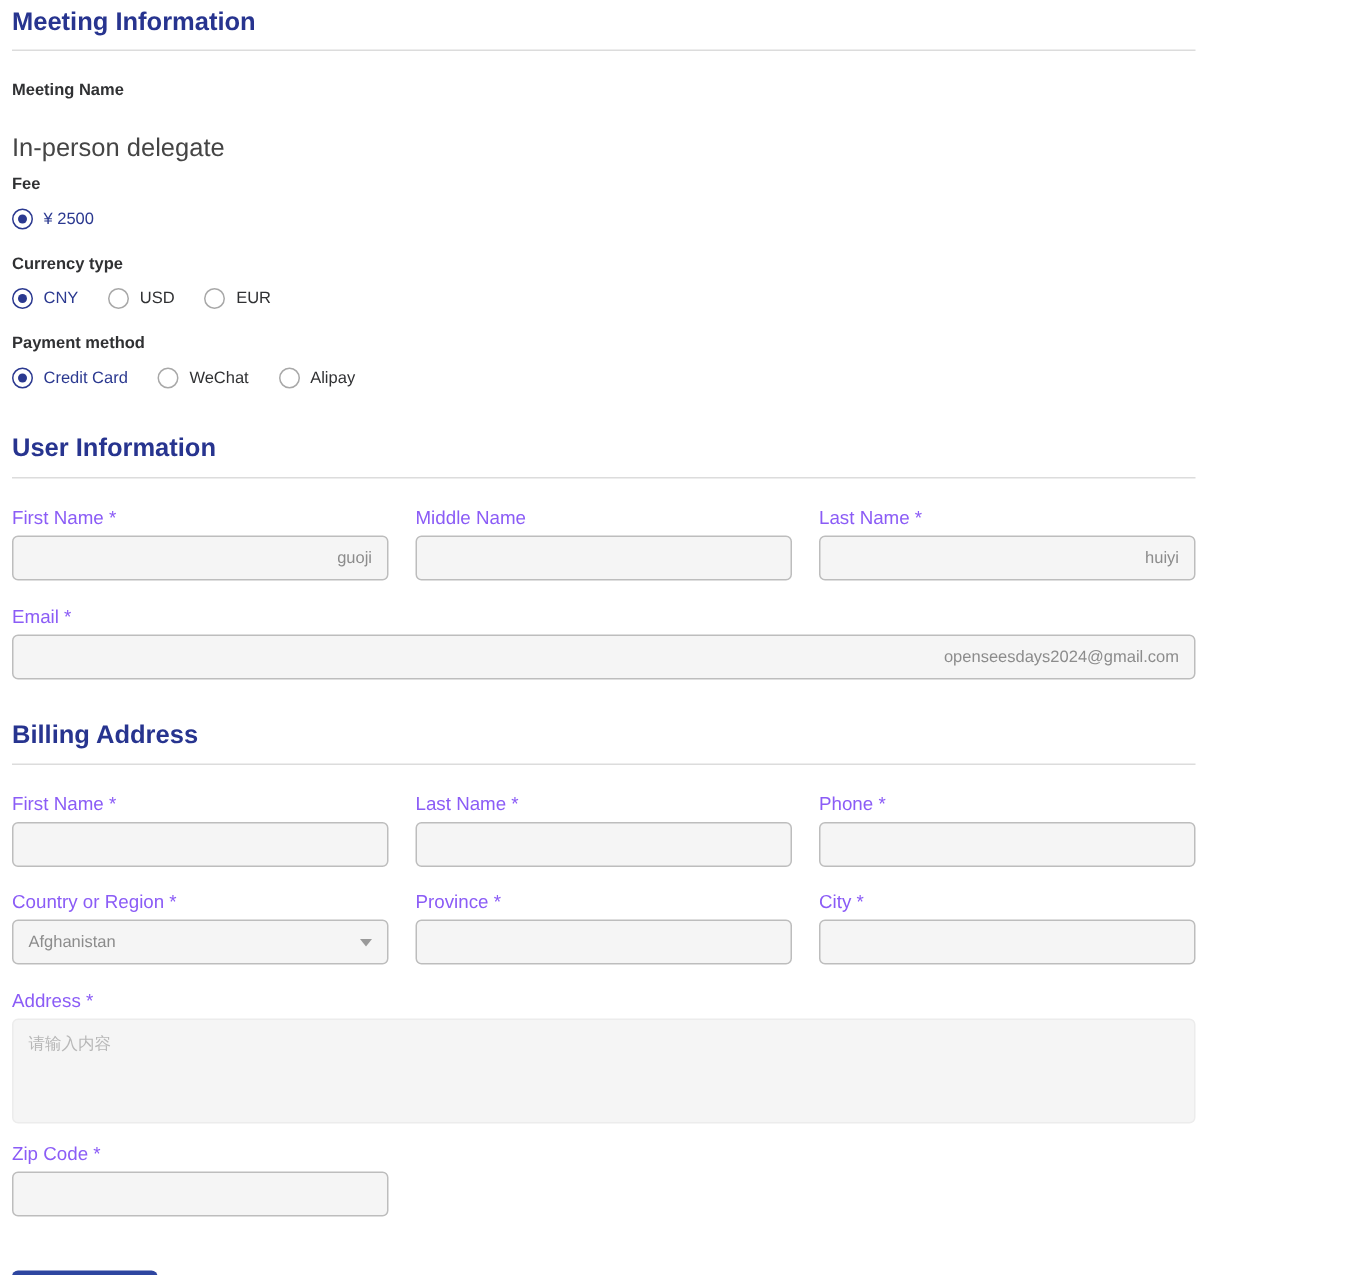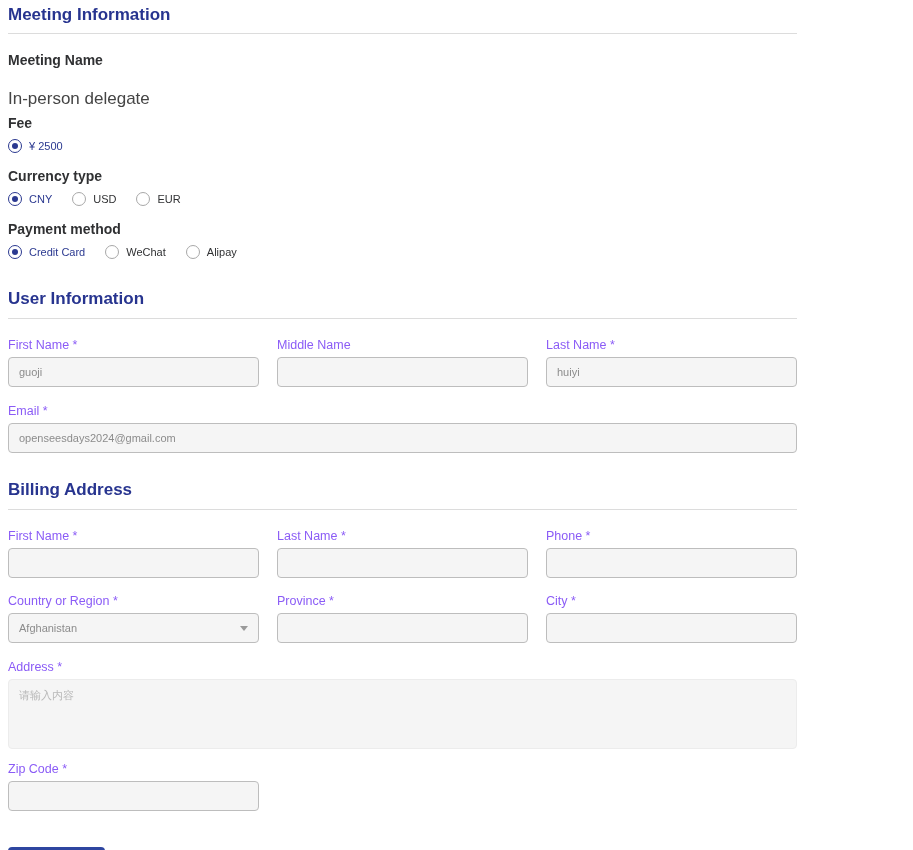--- a/index.html
+++ b/index.html
@@ -19,21 +19,21 @@
     color: #27348f;
     line-height: 20px;
   }
   .divider {
     border: none;
     border-top: 1px solid #dcdcdc;
     margin-top: 8px;
   }
 
   .group-label {
-    font-size: 14px;
+    font-size: 11px;
     font-weight: bold;
     color: #303133;
     line-height: 15px;
   }
   .static-value {
     font-size: 17px;
     color: #454545;
     line-height: 13px;
     margin-top: 24px;
   }
@@ -75,20 +75,21 @@
     height: 30px;
     margin-top: 4px;
     background: #f5f5f5;
     border: 1px solid #bdbdbd;
     border-radius: 4px;
     padding: 0 10px;
     font-family: "Liberation Sans", sans-serif;
     font-size: 11px;
     color: #8c8c8c;
     outline: none;
+    text-align: right;
   }
   .text-input::placeholder { color: #b8b8b8; }
 
   .select-box {
     position: relative;
     display: flex;
     align-items: center;
     width: 100%;
     height: 30px;
     margin-top: 4px;

